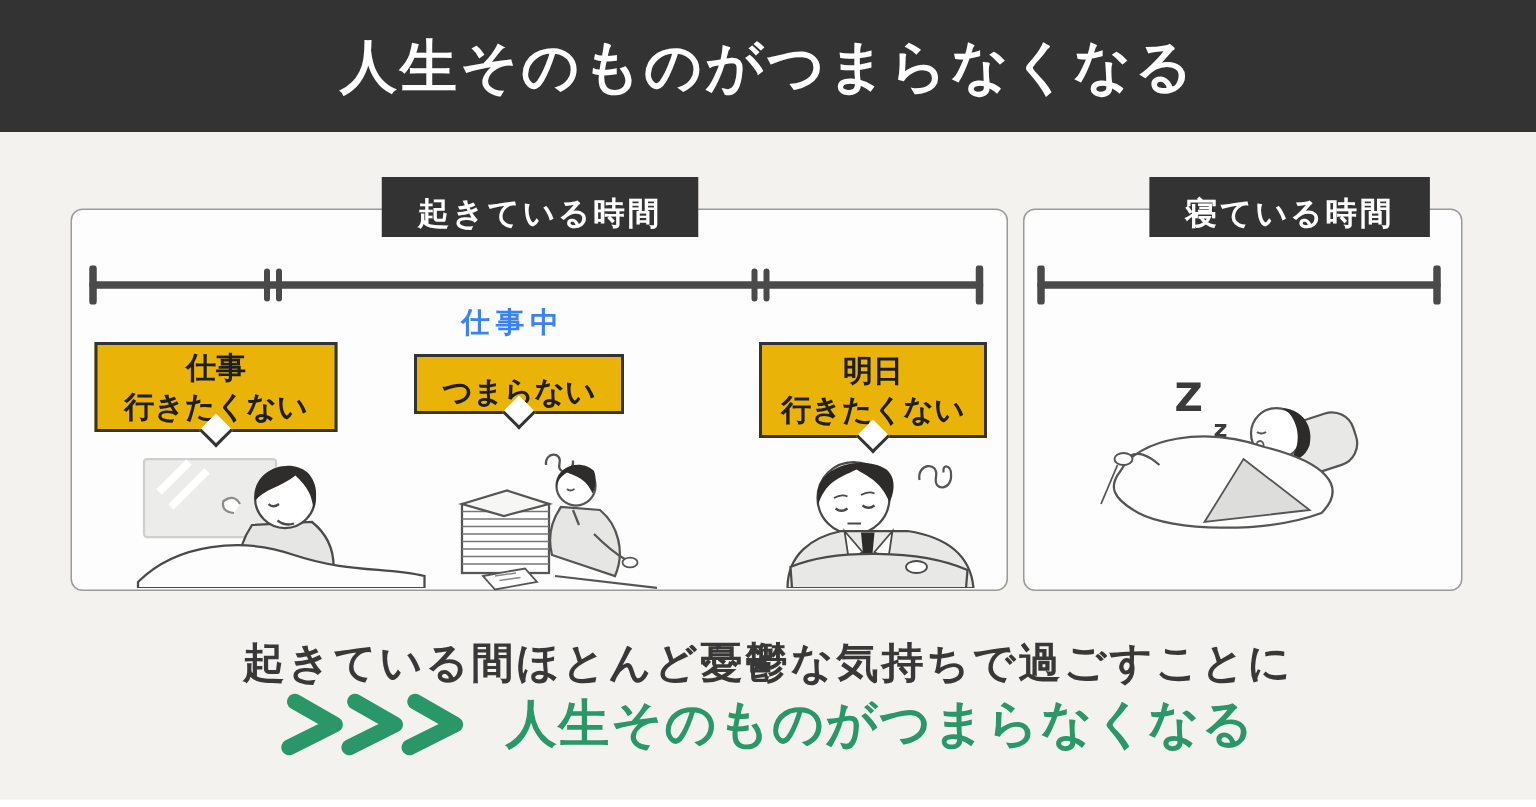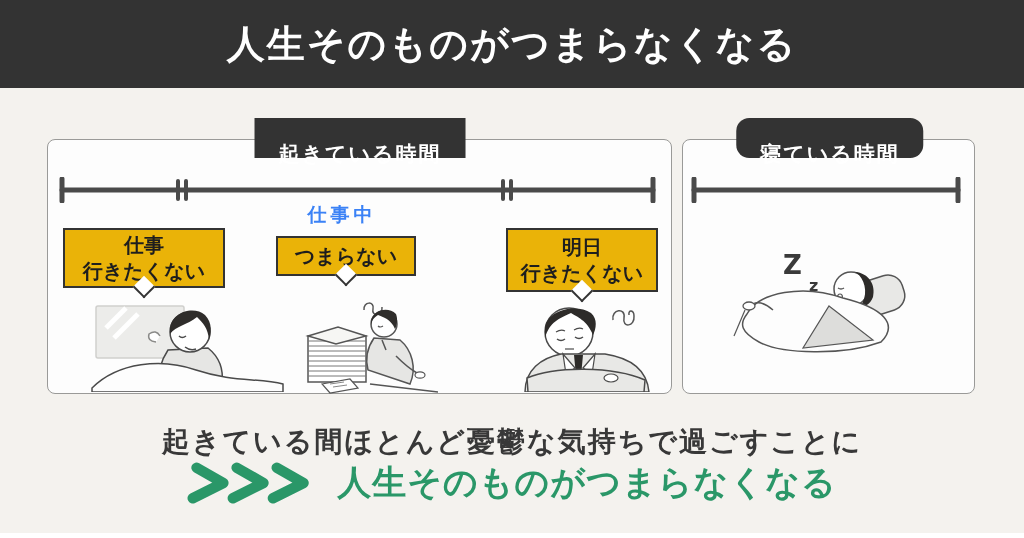--- a/index.html
+++ b/index.html
@@ -13,40 +13,40 @@
            display:flex; align-items:center; justify-content:center; }
   .header-title{ color:#ffffff; font-size:38px; font-weight:bold; letter-spacing:2px; }
 
   
   .panel{ position:absolute; background:#fdfdfd; border:1.5px solid #9a9a98; border-radius:8px; }
   .panel-awake{ left:47px; top:139px; width:625px; height:255px; }
   .panel-sleep{ left:682px; top:139px; width:293px; height:255px; }
 
   .panel-label{ position:absolute; top:118px; height:40px; background:#333333; color:#ffffff;
                 font-size:21px; font-weight:bold; letter-spacing:2px; line-height:40px;
-                padding:16px 24px; transform:translateX(-50%); white-space:nowrap; z-index:3; }
+                padding:4px 24px; transform:translateX(-50%); white-space:nowrap; z-index:3; }
   .label-awake{ left:360px; }
-  .label-sleep{ left:830px;border-radius:13px; }
+  .label-sleep{ left:860px; }
 
   
   .timeline{ position:absolute; left:8px; top:37px; }
 
   
   .work-label{ position:absolute; left:294px; top:62px; transform:translateX(-50%);
                font-size:19px; font-weight:bold; letter-spacing:4px; color:#3b82f6; white-space:nowrap; }
 
   
   .bubble{ position:absolute; background:#eab308; border:2px solid #333333; z-index:2;
            display:flex; flex-direction:column; align-items:center; justify-content:center;
            font-size:20px; font-weight:bold; color:#1e1e1e; line-height:1.32; text-align:center; }
   .bubble::after{ content:""; position:absolute; left:50%; bottom:-9px; width:14px; height:14px;
                   background:#ffffff; border-right:2px solid #333333; border-bottom:2px solid #333333;
                   transform:translateX(-50%) rotate(45deg); }
   .bubble-1{ left:15px; top:88px; width:162px; height:60px; }
-  .bubble-2{ left:228px; top:96px; width:140px; height:40px; }
+  .bubble-2{ left:228px; top:96px; width:140px; height:40px;justify-content:flex-end; }
   .bubble-3{ left:458px; top:88px; width:152px; height:64px; }
 
   
   .illus{ position:absolute; }
   .illus-bed{ left:42px; top:160px; }
   .illus-desk{ left:230px; top:156px; }
   .illus-arms{ left:465px; top:162px; }
   .illus-sleep{ left:50px; top:104px; }
 
   

